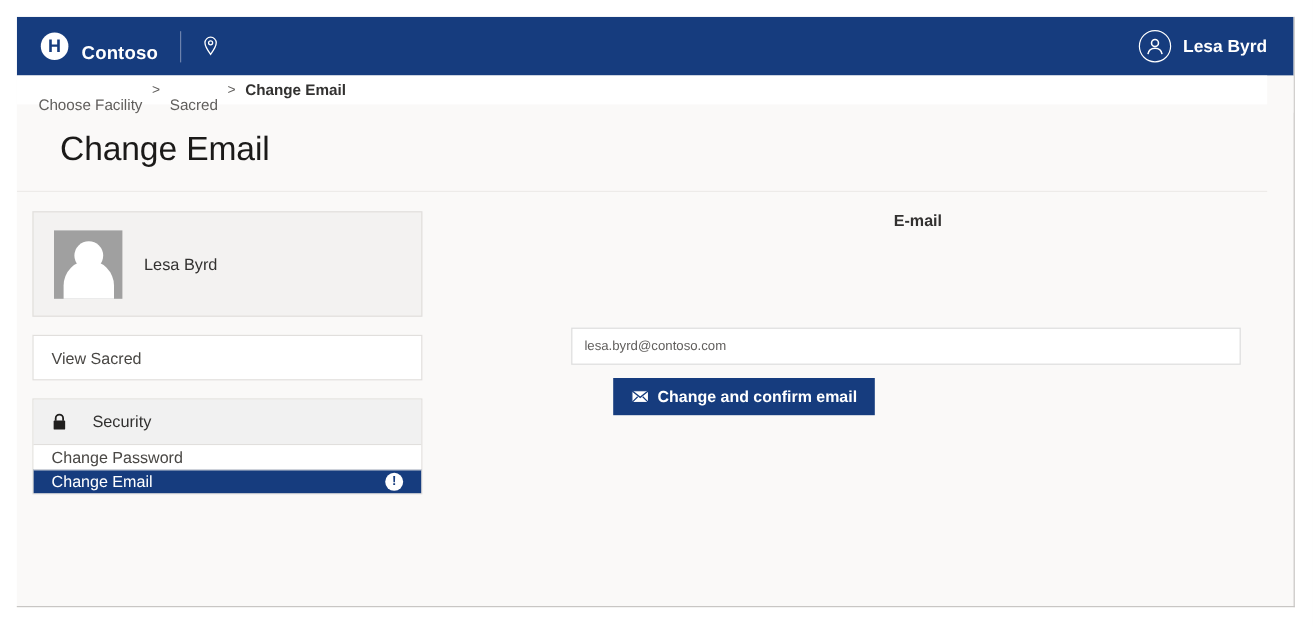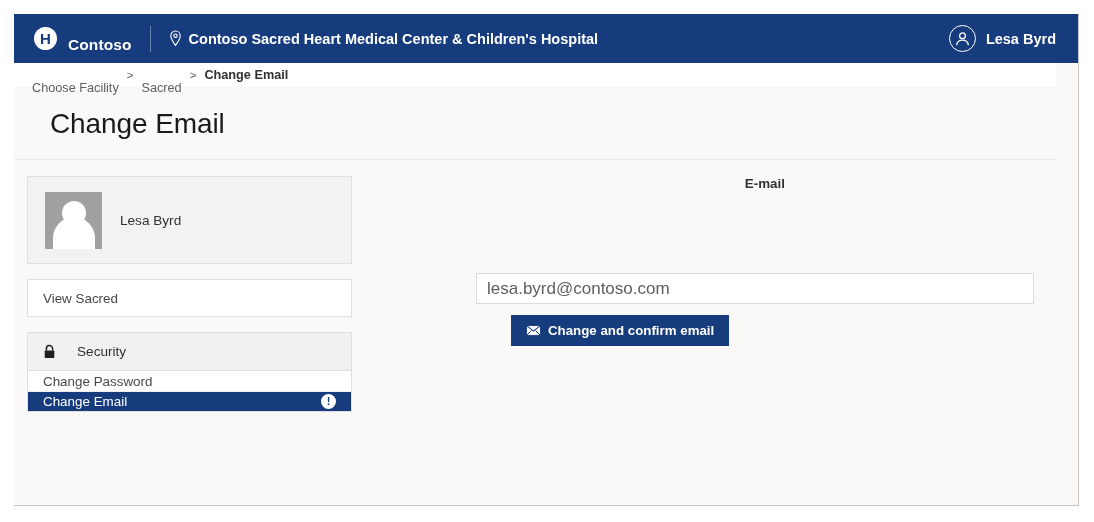--- a/index.html
+++ b/index.html
@@ -305,21 +305,21 @@
     color: #323130;
     flex: 0 0 60px;
   }
   .text-input {
     width: 558px;
     height: 31px;
     box-sizing: border-box;
     border: 1px solid #dcdcdc;
     background: #ffffff;
     font-family: "Liberation Sans", sans-serif;
-    font-size: 17px;
+    font-size: 11px;
     color: #605e5c;
     padding: 0 10px;
     outline: none;
   }
   .text-input::placeholder { color: #9a9895; }
 
   .btn-row {
     margin-top: 11px;
     padding-left: 79px;
     text-decoration: underline;
@@ -354,21 +354,20 @@
 
     <div class="nav-sep"></div>
 
     <div class="facility">
       <span class="pin-icon">
         <svg width="13" height="17" viewBox="0 0 13 17">
           <path d="M6.5 1C3.9 1 1.8 3.1 1.8 5.7c0 3.3 4.7 9.6 4.7 9.6s4.7-6.3 4.7-9.6C11.2 3.1 9.1 1 6.5 1z" fill="none" stroke="#ffffff" stroke-width="1.1"></path>
           <circle cx="6.5" cy="5.7" r="1.7" fill="none" stroke="#ffffff" stroke-width="1.1"></circle>
         </svg>
       </span>
-      <div class="facility-name">Contoso Sacred Heart Medical Center &amp; Children's Hospital</div>
     </div>
 
     <div class="user-area">
       <div class="user-avatar-circle">
         <svg width="17" height="17" viewBox="0 0 17 17">
           <circle cx="8.5" cy="5.8" r="2.9" fill="none" stroke="#ffffff" stroke-width="1.3"></circle>
           <path d="M2.6 15.2c0.5-3.2 3-5 5.9-5s5.4 1.8 5.9 5" fill="none" stroke="#ffffff" stroke-width="1.3"></path>
         </svg>
       </div>
       <div class="user-name">Lesa Byrd</div>

